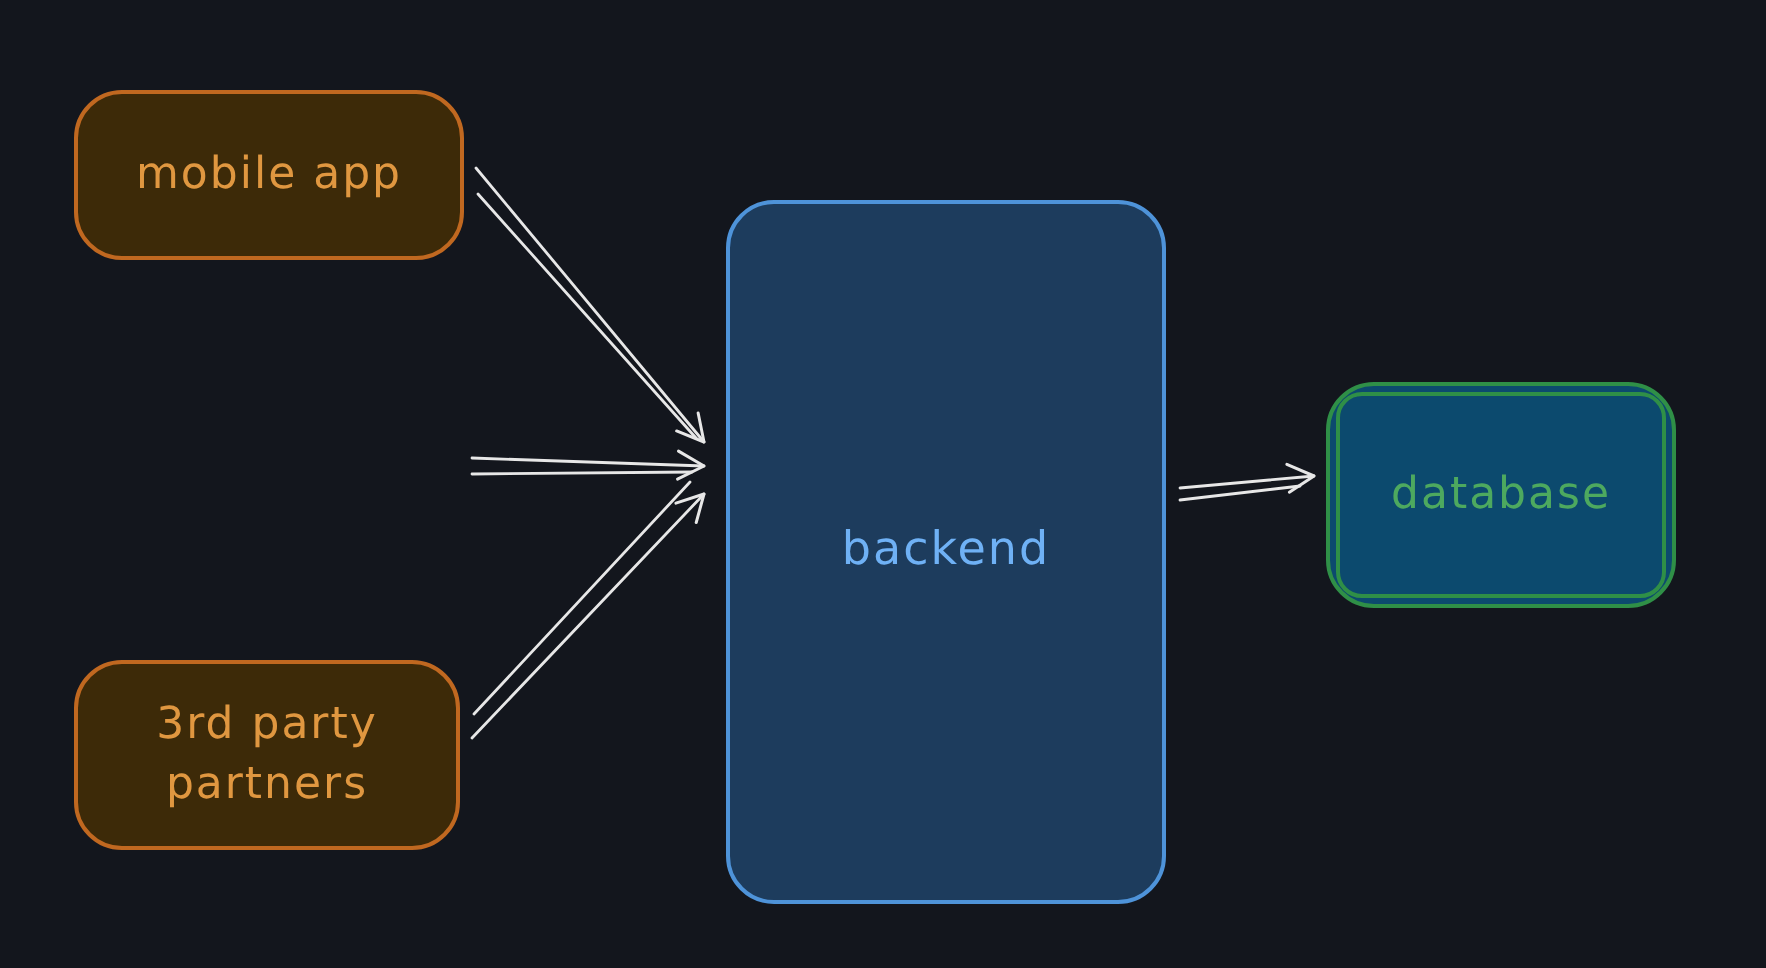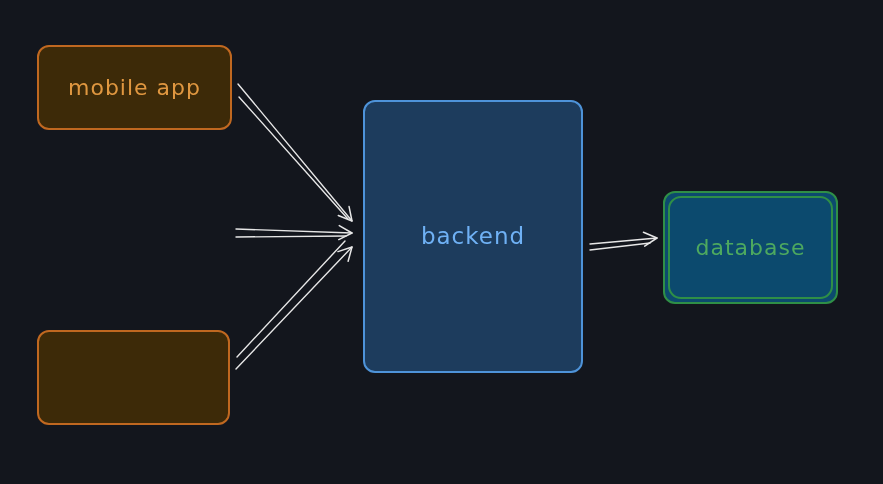--- a/index.html
+++ b/index.html
@@ -18,34 +18,34 @@
   .edges-layer {
     position: absolute;
     left: 0; top: 0;
     width: 883px; height: 484px;
     pointer-events: none;
   }
   .node {
     position: absolute;
     box-sizing: border-box;
     border: 2px solid;
-    border-radius: 12px;
+    border-radius: 24px;
     display: flex;
     align-items: center;
     justify-content: center;
     text-align: center;
     font-size: 22px;
     letter-spacing: 1px;
     line-height: 1.35;
   }
   .node .label { display: block; }
   .node-mobile   { left: 37px;  top: 45px;  width: 195px; height: 85px;  }
   .node-web      { left: 37px;  top: 188px; width: 197px; height: 84px;  }
   .node-third    { left: 37px;  top: 330px; width: 193px; height: 95px;  }
-  .node-backend  { left: 363px; top: 100px; width: 220px; height: 273px; font-size: 23px; }
+  .node-backend  { left: 363px; top: 100px; width: 220px; height: 352px; font-size: 23px; }
   .node-database { left: 663px; top: 191px; width: 175px; height: 113px; }
   .node-database .inner-stroke {
     position: absolute;
     inset: 3px;
     border: 2px solid #2f8f47;
     border-radius: 13px;
     pointer-events: none;
   }
   .node-database .label-wrap { position: relative; }
 </style>
@@ -80,20 +80,22 @@
     </g>
   </svg>
 
   <div class="node node-mobile" style="border-color: rgb(192, 104, 32); background: rgb(61, 42, 8); color: rgb(224, 151, 64);">
     <span class="label">mobile app</span>
   </div>
 
 
   <div class="node node-third" style="border-color: rgb(192, 104, 32); background: rgb(61, 42, 8); color: rgb(224, 151, 64);">
     <span>
+      <span class="label">3rd party</span>
+      <span class="label">partners</span>
     </span>
   </div>
 
   <div class="node node-backend" style="border-color: rgb(78, 147, 217); background: rgb(29, 60, 93); color: rgb(111, 177, 245);">
     <span>
       <span class="label">backend</span>
     </span>
   </div>
 
   <div class="node node-database" style="border-color: rgb(47, 143, 71); background: #0c4a6e; color: rgb(77, 169, 95);">

